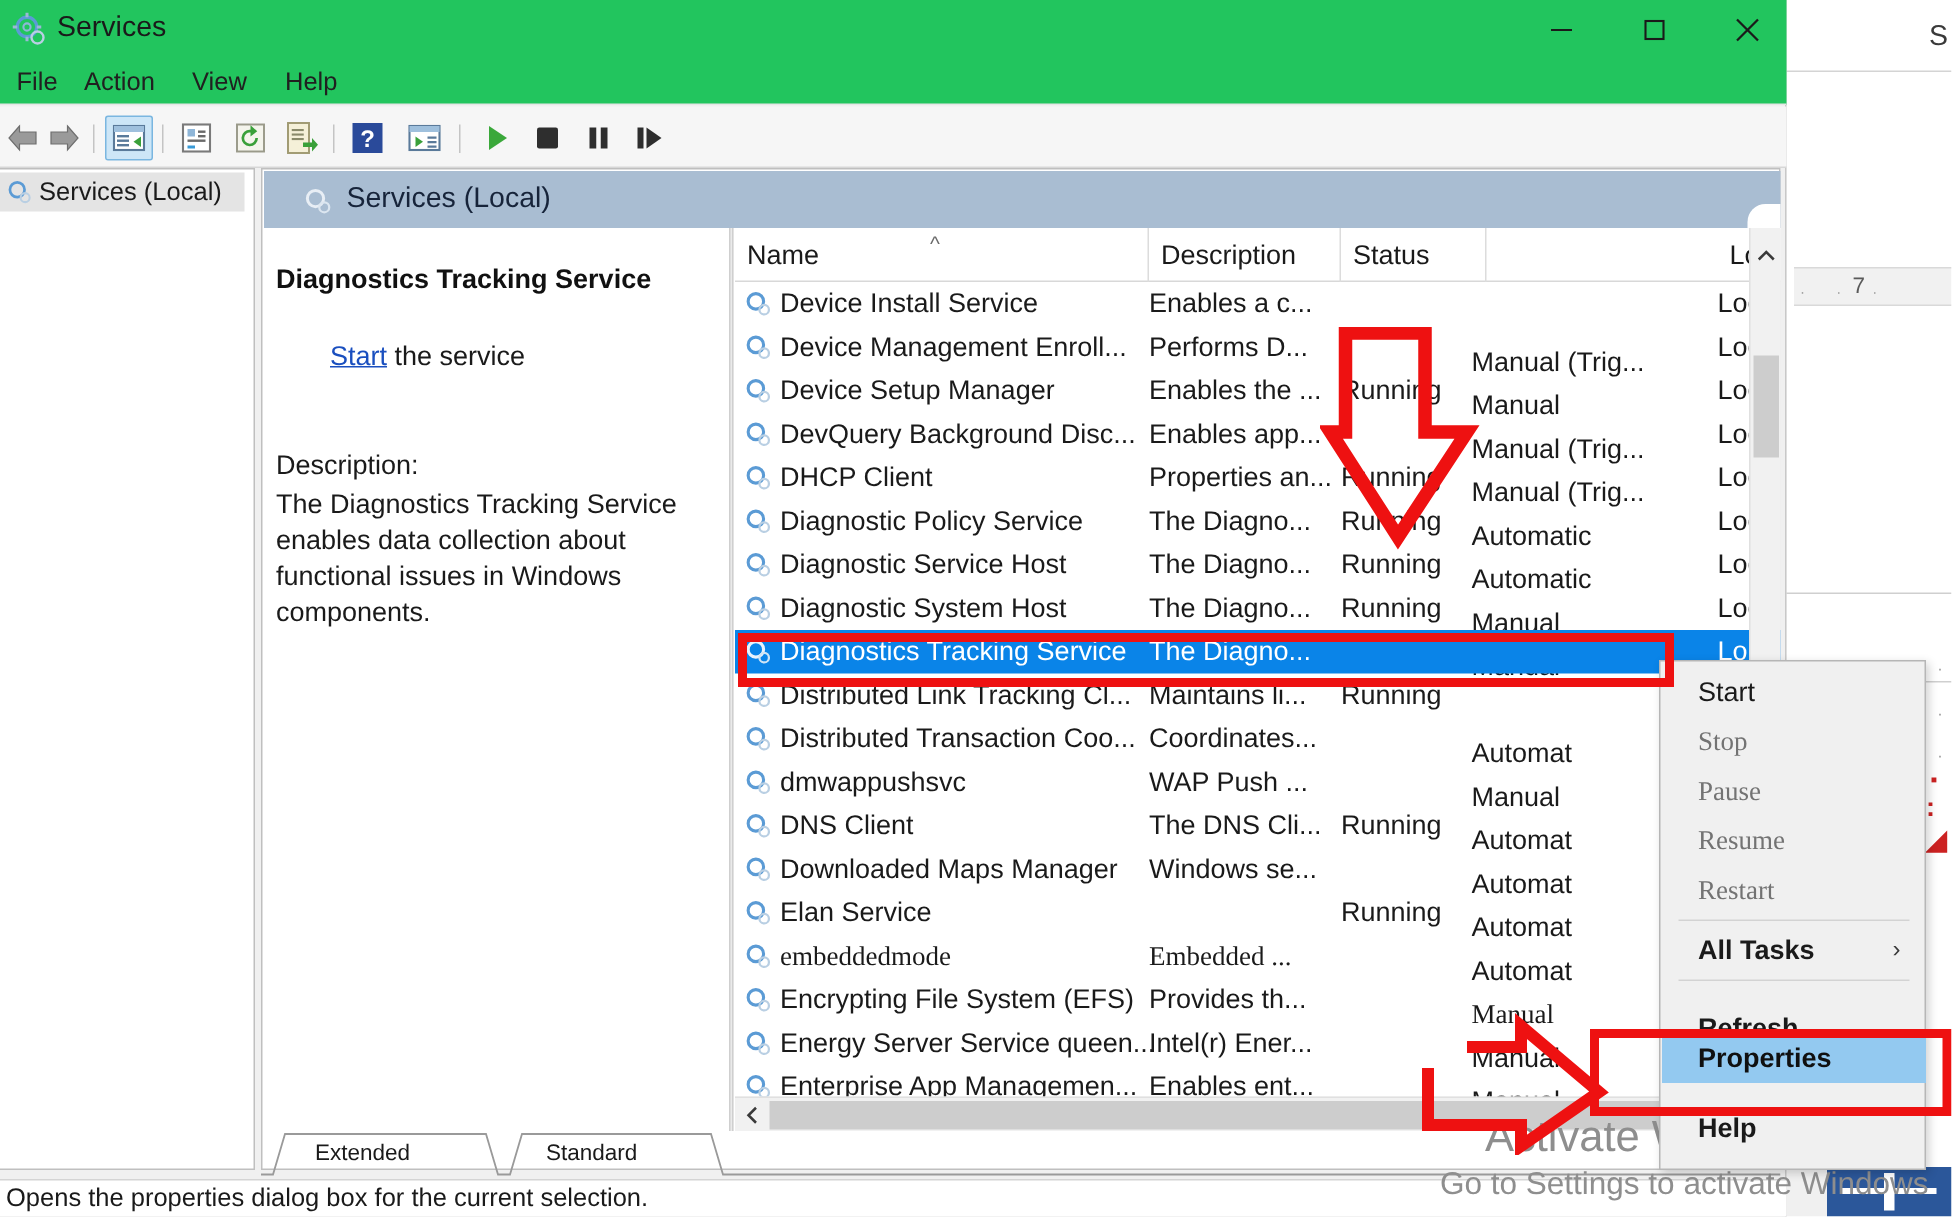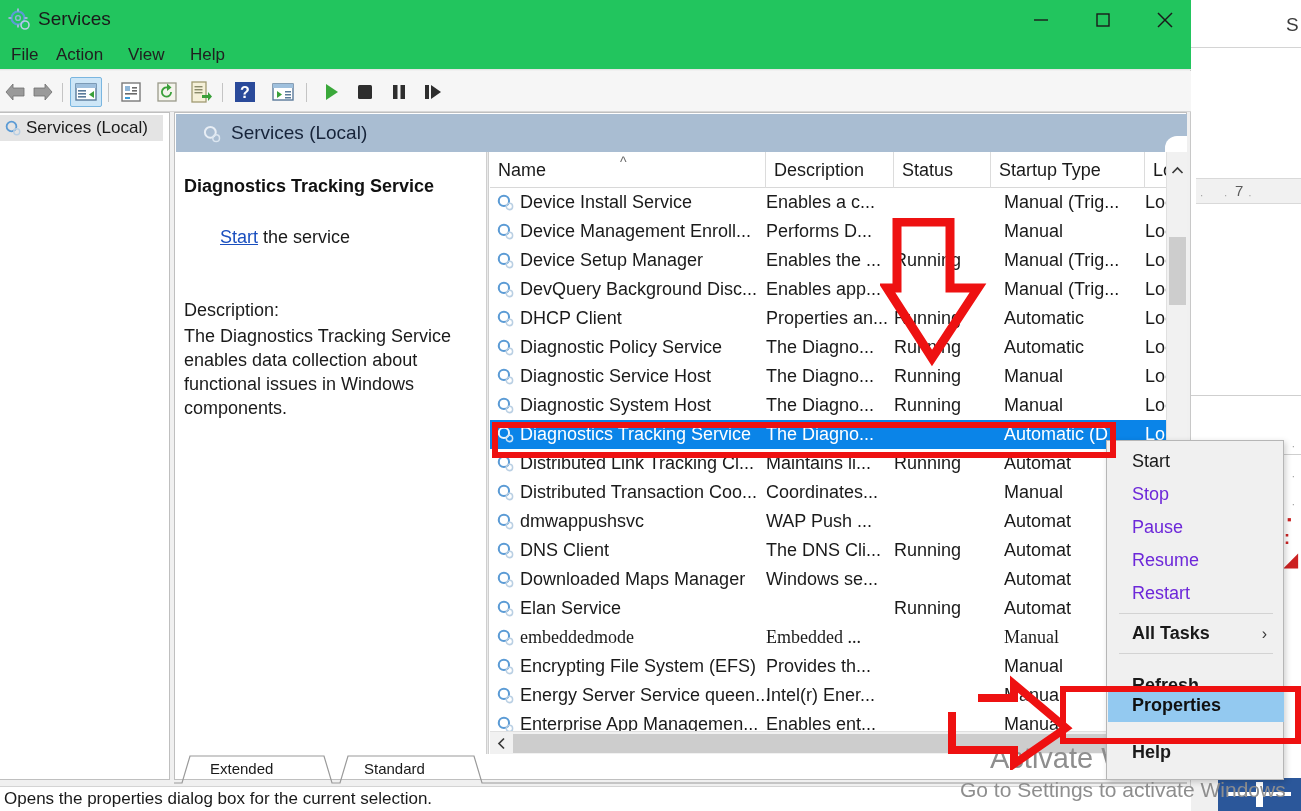--- a/index.html
+++ b/index.html
@@ -155,21 +155,21 @@
   }
   .lv-row.sel { background:#0a84e8; }
   .cell {
     position:absolute; top:0; height:29px; line-height:29px;
     font-size:18px; color:#1a1a1a; white-space:nowrap; overflow:hidden;
   }
   .lv-row.sel .cell { color:#ffffff; }
   .cell-name { left:30px; }
   .cell-desc { left:276px; }
   .cell-status { left:404px; }
-  .cell-startup { left:514px; }
+  .cell-startup { left:491px;margin-top:39px; }
   .cell-logon { left:655px; }
   .row-icon { position:absolute; left:6px; top:5px; width:19px; height:19px; }
 
   .lv-vscroll {
     position:absolute; right:0; top:0; width:21px; height:602px;
     background:#f1f1f1; border-left:1px solid #e0e0e0;
   }
   .lv-vscroll-up {
     position:absolute; left:0; top:0; width:21px; height:36px;
     display:flex; align-items:center; justify-content:center; cursor:default;
@@ -204,21 +204,21 @@
   .ctxmenu {
     position:absolute; left:1106px; top:440px; width:178px; height:340px;
     background:#f0f0f0; border:1px solid #b6b6b6;
     box-shadow: 2px 2px 6px rgba(0,0,0,0.18);
     z-index: 40;
   }
   .ctx-item {
     position:absolute; left:1px; width:176px; height:33px; line-height:33px;
     padding-left:24px; font-size:18px; color:#1a1a1a; cursor:default; white-space:nowrap;
   }
-  .ctx-item.disabled { color:#6d28d9; }
+  .ctx-item.disabled { color:#737373;font-family:Liberation Serif, serif; }
   .ctx-item.hl { background:#93c9f0; color:#101010; font-weight:bold; }
   .ctx-sep { position:absolute; left:12px; width:154px; height:1px; background:#d3d3d3; }
   .ctx-sub { position:absolute; right:16px; font-size:16px; color:#3a3a3a; }
 
   
   .watermark { position:absolute; z-index:30; color:#8e8e8e; white-space:nowrap; }
   .wm-1 { left:990px; top:742px; font-size:29px; }
   .wm-2 { left:960px; top:778px; font-size:21px; }
 
   
@@ -415,21 +415,20 @@
       </div>
 
       <div class="splitter"></div>
 
       <div class="list">
         <div class="lv-header">
           <div class="lv-h" style="left:0px;width:276px;">Name</div>
           <div class="lv-sortmark" style="left:130px;">^</div>
           <div class="lv-h" style="left:276px;width:128px;">Description</div>
           <div class="lv-h" style="left:404px;width:97px;">Status</div>
-          <div class="lv-h" style="left:501px;width:154px;">Startup Type</div>
           <div class="lv-h" style="left:655px;width:42px;border-right:none;">Log</div>
         </div>
         <div class="lv-rows" id="row-container">
             <div class="lv-row" style="top: 0px;">
               <svg class="row-icon" viewBox="0 0 24 24">
                 <circle cx="10" cy="10" r="6.5" fill="none" stroke="#5b9bd5" stroke-width="2.6"></circle>
                 <circle cx="17" cy="17" r="4" fill="none" stroke="#b9cfe3" stroke-width="1.9"></circle>
               </svg>
               <div class="cell cell-name">Device Install Service</div>
               <div class="cell cell-desc">Enables a c...</div>

